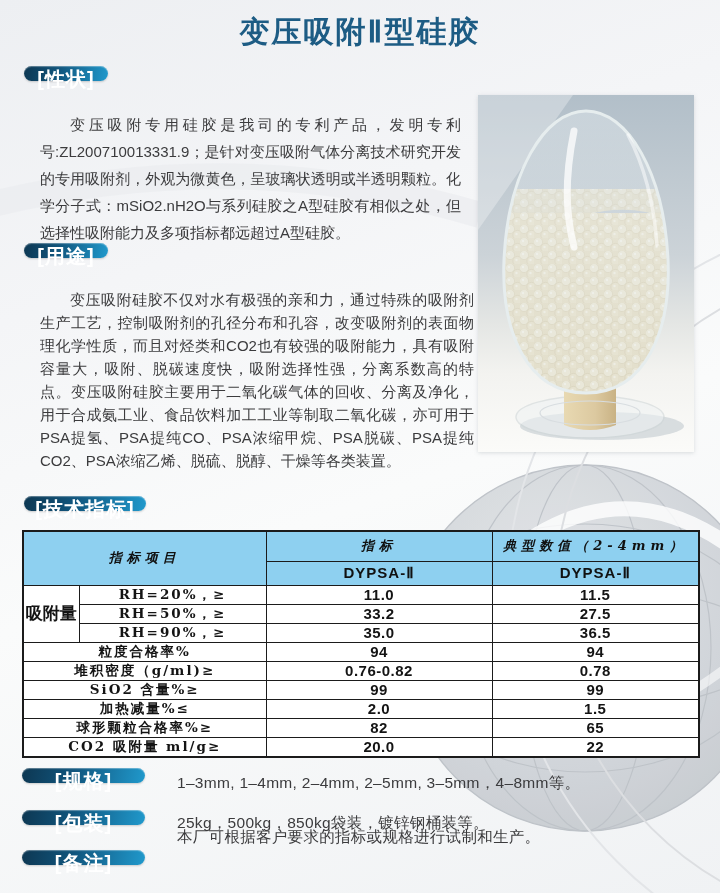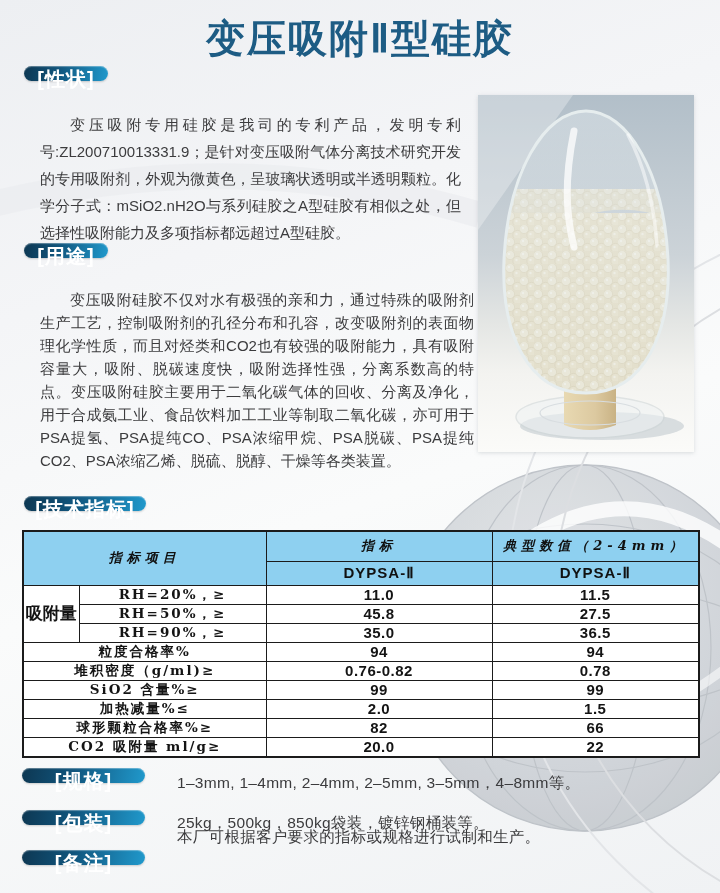--- a/index.html
+++ b/index.html
@@ -5,21 +5,21 @@
   html,body{margin:0;padding:0;background:#e9ebee;}
   .page{
     position:relative;width:720px;height:893px;margin:0 auto;overflow:hidden;
     background:linear-gradient(160deg,#edeff2 0%,#f4f5f7 28%,#fafbfb 55%,#f0f2f4 100%);
     font-family:"Liberation Sans",sans-serif;color:#3a3a3c;
   }
   .bg-decor{position:absolute;left:0;top:0;z-index:0;pointer-events:none;}
   .content{position:absolute;inset:0;z-index:1;}
   .title{
     position:absolute;left:0;top:12px;width:720px;margin:0;text-align:center;
-    font-size:39px;font-weight:bold;color:#1d5c84;letter-spacing:2px;
+    font-size:30px;font-weight:bold;color:#1d5c84;letter-spacing:2px;
   }
   .badge{
     position:absolute;height:15px;border-radius:15px;
     background:linear-gradient(100deg,#0d3752 0%,#11567e 42%,#2099cc 100%);
     box-shadow:inset 0 1px 1px rgba(255,255,255,.35), 0 1px 2px rgba(0,0,0,.18);
     color:#ffffff;font-size:20px;font-weight:bold;text-align:center;line-height:27px;
     letter-spacing:1px;
   }
   .b-properties{left:24px;top:66px;width:84px;}
   .b-usage{left:24px;top:243px;width:84px;}
@@ -181,21 +181,21 @@
         <th class="th-model">DYPSA-Ⅱ</th>
       </tr>
       <tr class="b-row">
         <td rowspan="3" class="group-label">吸附量</td>
         <td class="row-label">RH=20%，≥</td>
         <td class="num">11.0</td>
         <td class="num">11.5</td>
       </tr>
       <tr class="b-row">
         <td class="row-label">RH=50%，≥</td>
-        <td class="num">45.8</td>
+        <td class="num">33.2</td>
         <td class="num">27.5</td>
       </tr>
       <tr class="b-row">
         <td class="row-label">RH=90%，≥</td>
         <td class="num">35.0</td>
         <td class="num">36.5</td>
       </tr>
       <tr class="b-row">
         <td colspan="2" class="row-label">粒度合格率%</td>
         <td class="num">94</td>
@@ -212,21 +212,21 @@
         <td class="num">99</td>
       </tr>
       <tr class="b-row">
         <td colspan="2" class="row-label">加热减量%≤</td>
         <td class="num">2.0</td>
         <td class="num">1.5</td>
       </tr>
       <tr class="b-row">
         <td colspan="2" class="row-label">球形颗粒合格率%≥</td>
         <td class="num">82</td>
-        <td class="num">66</td>
+        <td class="num">65</td>
       </tr>
       <tr class="b-row">
         <td colspan="2" class="row-label">CO2 吸附量 ml/g≥</td>
         <td class="num">20.0</td>
         <td class="num">22</td>
       </tr>
     </tbody>
       </table>
 
     <div class="badge b-size">[规格]</div>

